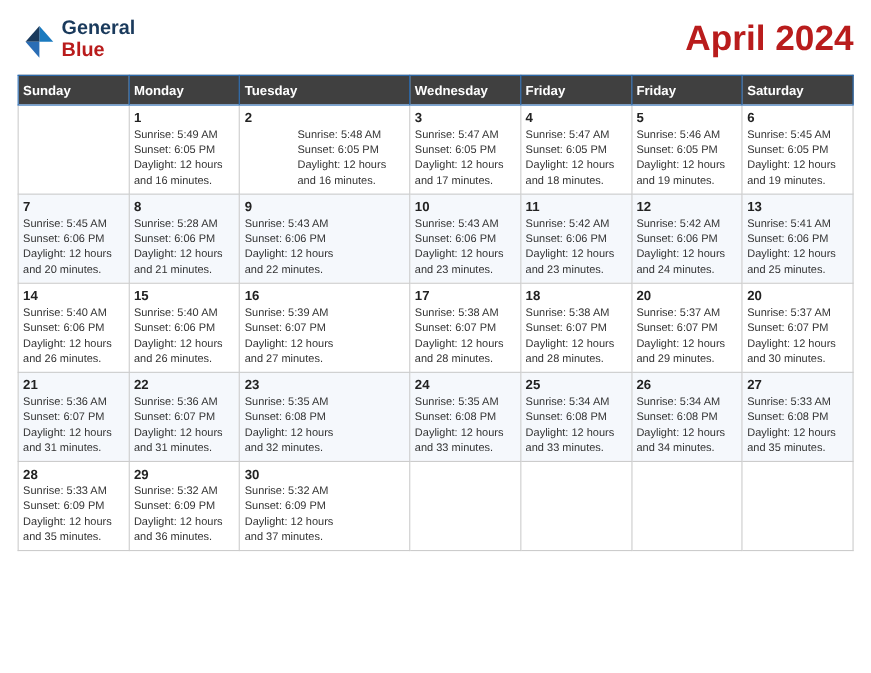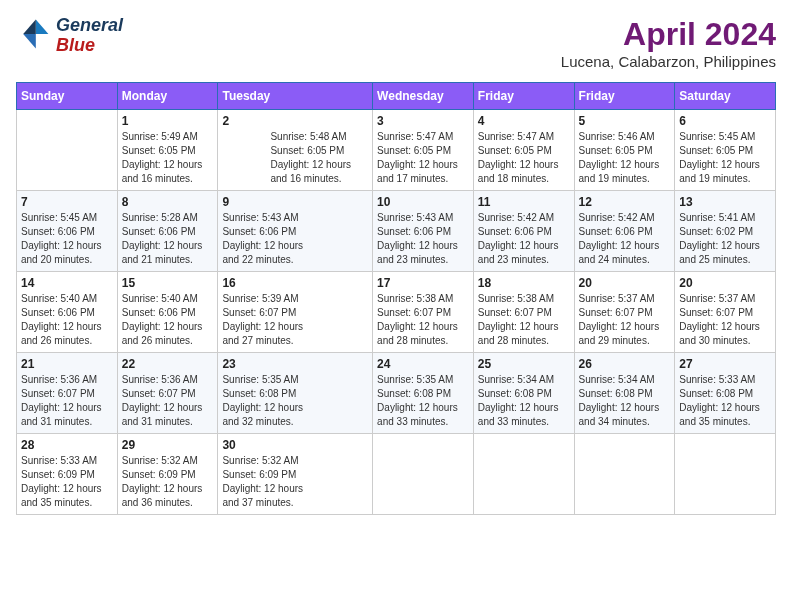--- a/index.html
+++ b/index.html
@@ -11,55 +11,54 @@
       padding: 16px;
     }
     .header {
       display: flex;
       justify-content: space-between;
       align-items: flex-start;
       margin-bottom: 12px;
     }
     .logo {
       display: flex;
-      align-items: flex-start;
+      align-items: flex-end;
       gap: 4px;
-      font-style: italic;
     }
     .logo-text {
       font-size: 18px;
       font-weight: bold;
       color: #1a3a5c;
       line-height: 1.1;
     }
     .logo-blue { color: #b91c1c; }
     .logo-icon {
       width: 36px;
       height: 36px;
     }
     .title-block {
       text-align: right;
     }
     .title-block h1 {
       font-size: 32px;
-      color: #701a75;
+      color: #b91c1c;
       font-weight: bold;
     }
     .title-block h2 {
       font-size: 15px;
       color: #333;
       font-weight: normal;
     }
     table {
       width: 100%;
       border-collapse: collapse;
       font-size: 11px;
     }
     thead tr {
-      background-color: #8b5cf6;
+      background-color: #404040;
       color: #fff;
     }
     thead th {
       padding: 6px 4px;
       text-align: left;
       font-size: 12px;
       border: 1px solid #2a6db5;
     }
     tbody tr {
       vertical-align: top;
@@ -97,21 +96,20 @@
       <polygon points="22,4 22,20 8,20" fill="#1a3a5c"></polygon>
       <polygon points="8,20 22,20 22,36" fill="#2a6db5"></polygon>
     </svg>
     <div>
       <div class="logo-text">General</div>
       <div class="logo-text logo-blue">Blue</div>
     </div>
   </div>
   <div class="title-block">
     <h1>April 2024</h1>
-    <h2>Lucena, Calabarzon, Philippines</h2>
   </div>
 </div>
 
 <table>
   <thead>
     <tr>
     <th>Sunday</th>
         <th>Monday</th>
         <th>Tuesday</th>
         <th>Wednesday</th>
@@ -205,21 +203,21 @@
         <td>
           <div class="day-num">12</div>
           <div class="day-info" style="white-space: pre-line;">Sunrise: 5:42 AM
 Sunset: 6:06 PM
 Daylight: 12 hours
 and 24 minutes.</div>
         </td>
         <td>
           <div class="day-num">13</div>
           <div class="day-info" style="white-space: pre-line;">Sunrise: 5:41 AM
-Sunset: 6:02 PM
+Sunset: 6:06 PM
 Daylight: 12 hours
 and 25 minutes.</div>
         </td>
       </tr>
       <tr>
         <td>
           <div class="day-num">14</div>
           <div class="day-info" style="white-space: pre-line;">Sunrise: 5:40 AM
 Sunset: 6:06 PM
 Daylight: 12 hours

